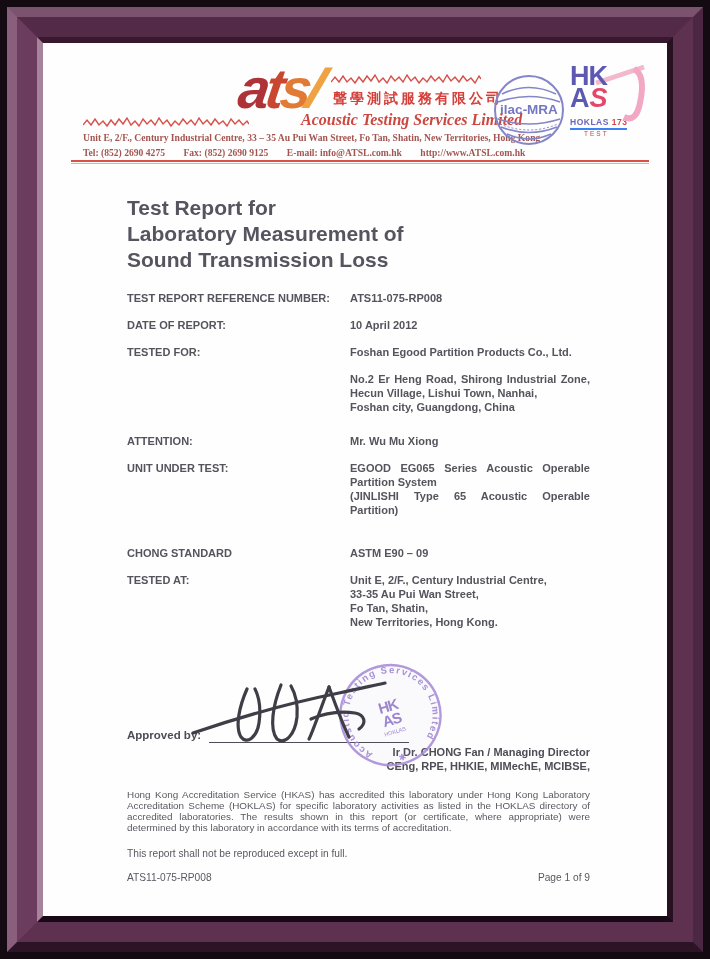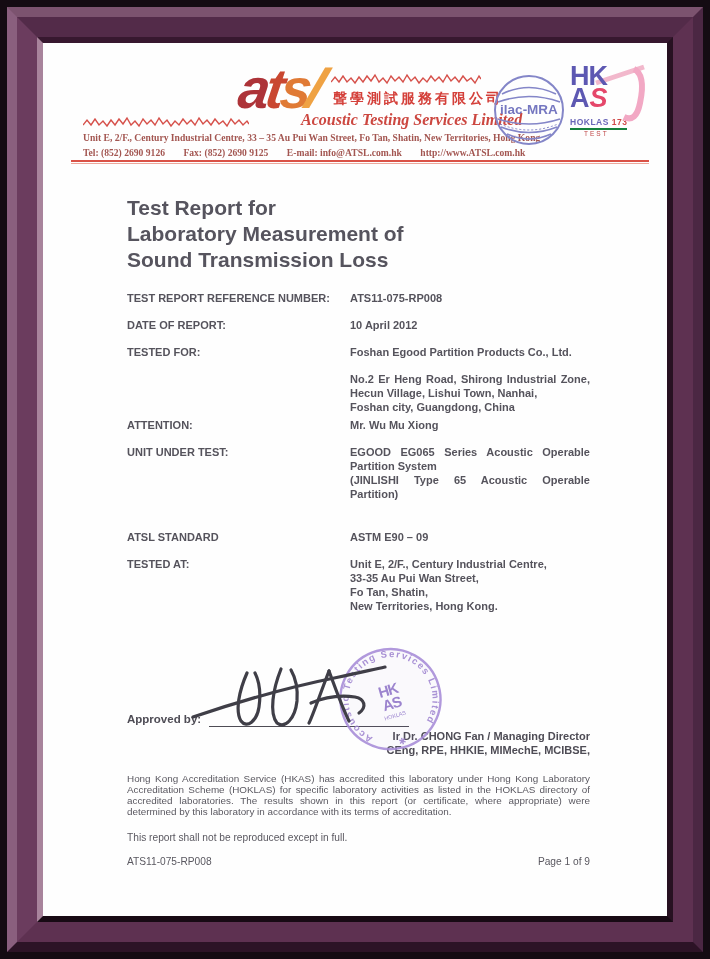--- a/index.html
+++ b/index.html
@@ -47,37 +47,37 @@
   .hdr-tel span { margin-right:16px; }
   .hdr-rule { position:absolute; left:28px; right:18px; top:117px; height:4px;
               border-top:2px solid #da5246; border-bottom:1px solid #eda79b; }
   .ilac { position:absolute; left:449px; top:29px; }
   .hkas { position:absolute; left:527px; top:22px; width:84px; text-align:left; }
   .hkas-word { font-weight:900; font-size:27px; line-height:0.82;
                color:#5d58b2; letter-spacing:-1px; position:relative; z-index:2; }
   .hkas-s { color:#e5476a; font-style:italic; margin-left:1px; }
   .hkas-swoosh { position:absolute; left:24px; top:-4px; z-index:1; }
   .hoklas { margin-top:8px; font-size:8.5px; font-weight:900; color:#6a66b8;
-            border-bottom:2px solid #15803d; display:inline-block;
+            border-bottom:2px solid #3b82f6; display:inline-block;
             letter-spacing:0.5px; padding-bottom:1px;}
   .hoklas b { color:#d04848; }
   .hkas-test { font-size:6.5px; color:#c04848; letter-spacing:2px; margin-left:14px; }
 
   
   .content { padding:0 77px 0 84px; }
   .doc-title { margin-top:30px; font-size:21px; font-weight:bold;
                color:#56545e; line-height:26px; }
   .fields { margin-top:18px; }
   .row { display:flex; font-size:11px; font-weight:bold; line-height:14px;
          color:#55535c; }
   .row .lbl { width:223px; flex:0 0 auto; }
   .row .val { flex:1 1 auto; }
   .val div.stretch { text-align:justify; text-align-last:justify; }
   .mb13 { margin-bottom:13px; }
-  .mb4  { margin-bottom:4px; }
+  .mb4  { margin-bottom:20px; }
   .mb29 { margin-bottom:29px; }
 
   
   .approval { position:relative; margin-top:100px; }
   .sig-svg   { position:absolute; left:62px; top:-58px; z-index:2; }
   .stamp-box { position:absolute; left:208px; top:-70px; z-index:1;
                transform:rotate(-16deg); opacity:0.88; }
   .approve-line { display:flex; align-items:flex-start; font-size:11.5px;
                   font-weight:bold; color:#4e4c55; }
   .sig-line { display:inline-block; width:200px; margin-left:8px;
@@ -115,21 +115,21 @@
 
     <svg class="zig zig-right" width="150" height="14" viewBox="0 0 150 14">
       <polyline fill="none" stroke="#d6514b" stroke-width="1.4" points="0,9 4,4 8,9 12,3 16,9 20,5 24,10 28,4 32,9 36,3 40,8 44,2 48,9 52,5 56,10 60,3 64,8 68,4 72,9 76,2 80,8 84,4 88,10 92,5 96,9 100,3 104,8 108,4 112,9 116,2 120,8 124,4 128,9 132,3 136,8 140,5 144,10 148,3 150,6"></polyline>
     </svg>
 
     <div class="co-zh">聲學測試服務有限公司</div>
     <div class="co-en">Acoustic Testing Services Limited</div>
 
     <div class="hdr-addr">Unit E, 2/F., Century Industrial Centre, 33 – 35 Au Pui Wan Street, Fo Tan, Shatin, New Territories, Hong Kong</div>
     <div class="hdr-tel">
-      <span>Tel: (852) 2690 9126</span>
+      <span>Tel: (852) 2690 4275</span>
       <span>Fax: (852) 2690 9125</span>
       <span>E-mail: info@ATSL.com.hk</span>
       <span>http://www.ATSL.com.hk</span>
     </div>
 
     <svg class="ilac" width="74" height="76" viewBox="0 0 74 76">
       <circle cx="37" cy="38" r="34" fill="none" stroke="#8486c8" stroke-width="2"></circle>
       <path d="M10,22 Q37,9 64,22" fill="none" stroke="#8486c8" stroke-width="1.6"></path>
       <path d="M6,30  Q37,19 68,30" fill="none" stroke="#8486c8" stroke-width="1.6"></path>
       <path d="M6,47  Q37,57 68,47" fill="none" stroke="#8486c8" stroke-width="1.6"></path>
@@ -204,21 +204,21 @@
         <div class="lbl">UNIT UNDER TEST:</div>
         <div class="val">
           <div class="stretch">EGOOD EG065 Series Acoustic Operable</div>
           <div>Partition System</div>
           <div class="stretch">(JINLISHI Type 65 Acoustic Operable</div>
           <div>Partition)</div>
         </div>
       </div>
 
       <div class="row mb13">
-        <div class="lbl">ATSL STANDARD</div>
+        <div class="lbl">CHONG STANDARD</div>
         <div class="val">
                     <div>ASTM E90 – 09</div>
                   </div>
       </div>
 
       <div class="row">
         <div class="lbl">TESTED AT:</div>
         <div class="val">
           <div>Unit E, 2/F., Century Industrial Centre,</div>
           <div>33-35 Au Pui Wan Street,</div>

